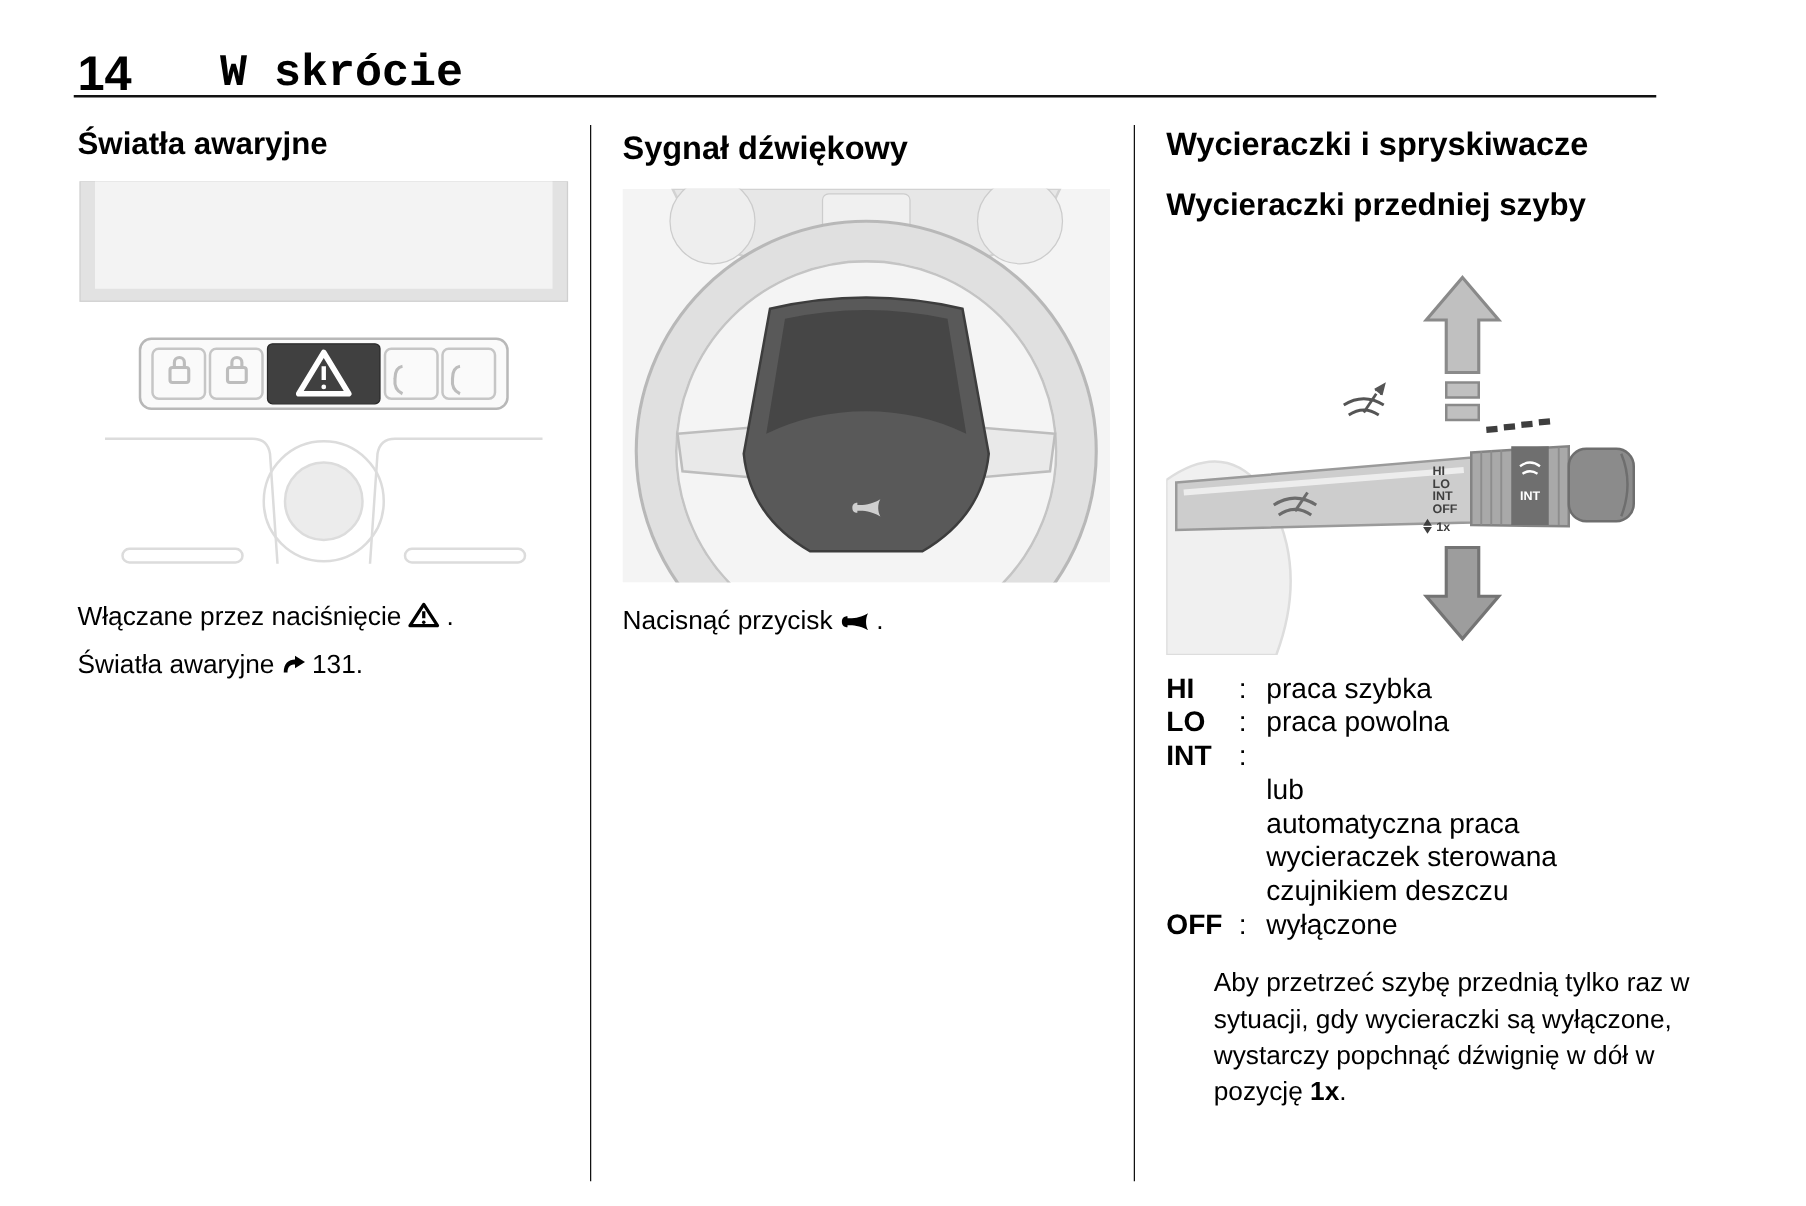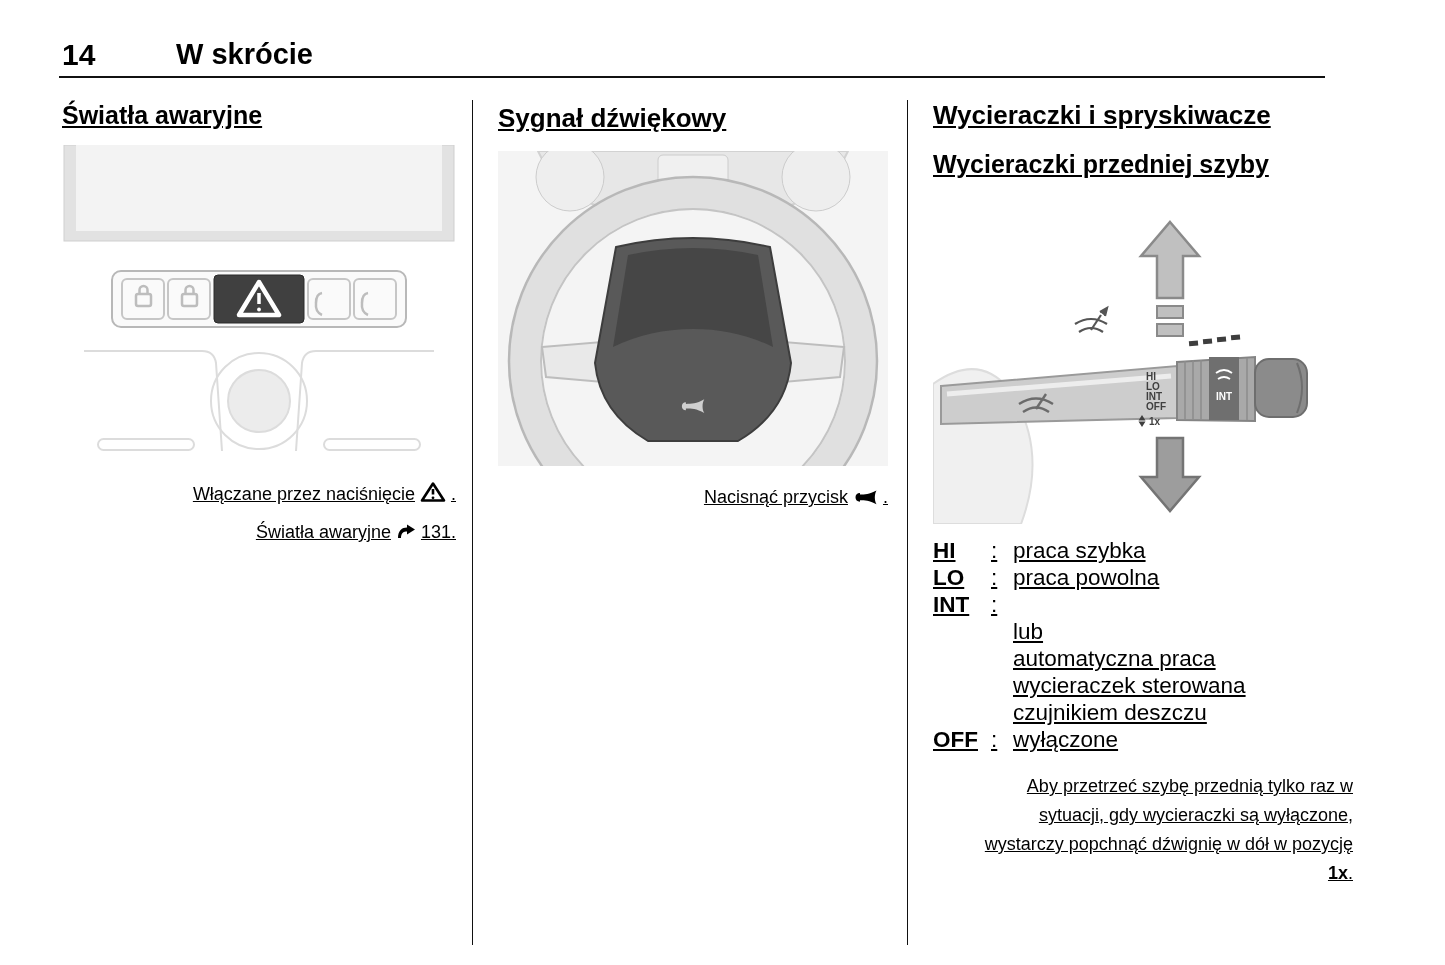--- a/index.html
+++ b/index.html
@@ -1,40 +1,40 @@
 <!DOCTYPE html>
 <html><head>
 <meta charset="utf-8">
 <style>
   * { margin: 0; padding: 0; box-sizing: border-box; }
   html,body { background:#ffffff; }
   body { font-family: "Liberation Sans", sans-serif; color:#000; }
   .page { position:relative; width:1445px; height:965px; background:#fff; overflow:hidden; }
 
-  .hdr-num   { position:absolute; left:62px;  top:38px; font-size:30px; font-weight:bold; }
-  .hdr-title { position:absolute; left:176px; top:38px; font-size:29px; font-weight:bold; }
+  .hdr-num   { position:absolute; left:62px;  top:38px; font-size:39px; font-weight:bold; }
+  .hdr-title { position:absolute; left:176px; top:38px; font-size:36px; font-weight:bold;font-family:Liberation Mono, monospace; }
   .hdr-rule  { position:absolute; left:59px;  top:76px; width:1266px; height:2px; background:#111; }
 
   .vdiv  { position:absolute; top:100px; width:1px; height:845px; background:#111; }
   .vdiv1 { left:472px; }
   .vdiv2 { left:907px; }
 
-  .col { position:absolute; top:100px;text-decoration:underline; }
+  .col { position:absolute; top:100px; }
   .col-left  { left:62px;  width:394px; }
   .col-mid   { left:498px; width:390px; }
   .col-right { left:933px; width:400px; top:97px; }
 
   .coltitle { font-size:26px; font-weight:bold; line-height:36px; }
   .subtitle { font-size:25px; font-weight:bold; line-height:30px; }
   .mt { margin-top:16px; }
 
   .figure { margin-top:15px; }
   .fig-left svg, .fig-mid svg, .fig-right svg { display:block; }
 
-  .body-text { font-size:18px; line-height:28px;text-align:right; }
+  .body-text { font-size:21px; line-height:28px; }
   .caption { margin-top:17px; }
   .caption p { margin:0 0 7px 0; }
 
   .icon-inline { display:inline-block; vertical-align:-3px; margin:0 5px; }
   .icon-inline svg { display:inline-block; }
 
   .legend { margin-top:13px; }
   .lrow { display:flex; font-size:22.5px; line-height:27px; }
   .lkey  { width:58px; flex:none; font-weight:bold; }
   .lsep  { width:22px; flex:none; }

